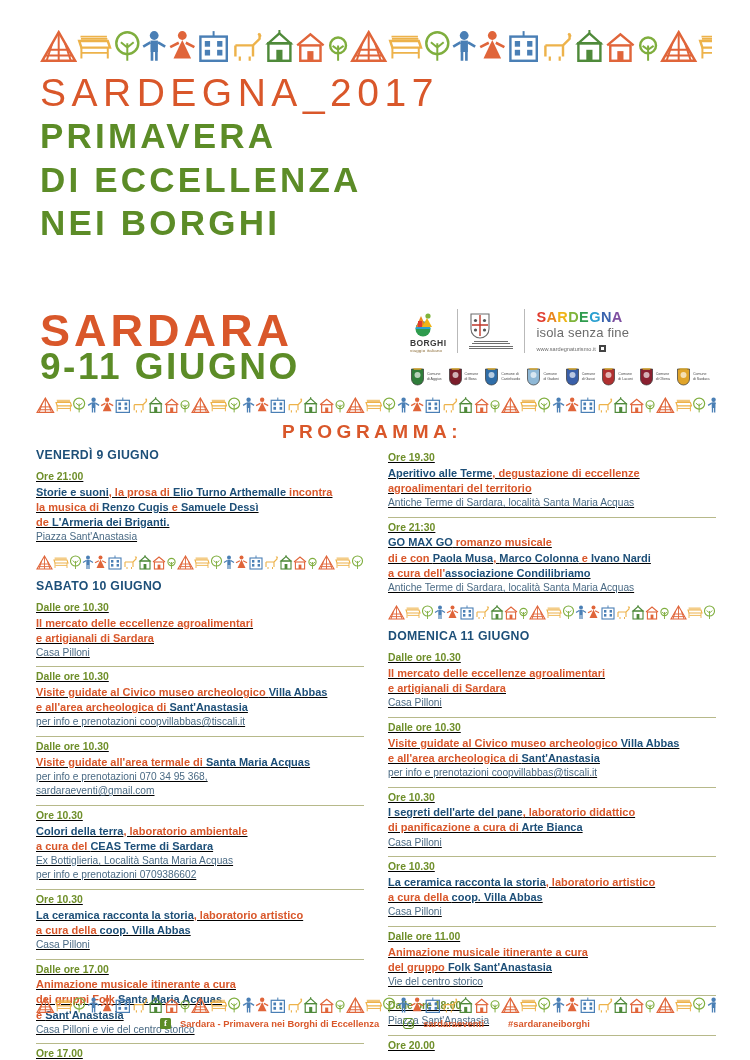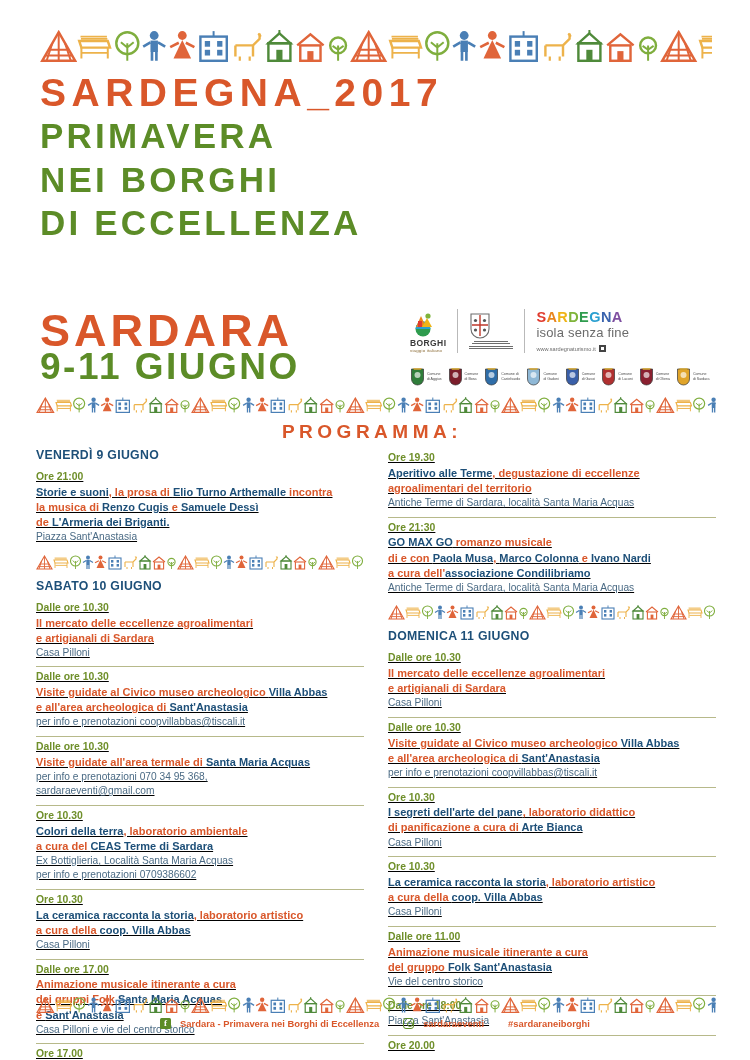--- a/index.html
+++ b/index.html
@@ -16,21 +16,21 @@
   .folk-band .motif { flex: 0 0 auto; display: block; }
 
   .band-top { position: absolute; left: 40px; top: 27px; width: 672px; height: 36px; }
   .band-under-head { position: absolute; left: 36px; top: 396px; width: 680px; height: 17px; }
   .band-foot { position: absolute; left: 36px; top: 996px; width: 680px; height: 17px; }
   .band-sep { width: 100%; height: 15px; margin: 7px 0 9px 0; }
 
   
   .title-block { position: absolute; left: 40px; top: 72px; }
   .t-sardegna {
-    font-size: 39px; font-weight: 700; color: #d9572a;
+    font-size: 39px; font-weight: 400; color: #d9572a;
     letter-spacing: 5.5px; line-height: 1.08; white-space: nowrap;
   }
   .t-green {
     font-size: 35px; font-weight: 700; color: #5c8c27;
     letter-spacing: 3.2px; line-height: 1.24; white-space: nowrap;
   }
   .t-sardara {
     position: absolute; left: 40px; top: 308px;
     font-size: 45px; font-weight: 700; color: #d9572a;
     letter-spacing: 4px; line-height: 1.0; white-space: nowrap;
@@ -216,22 +216,22 @@
       <svg class="motif" width="35.2" height="33.0" viewBox="0 0 16 15">
       <path d="M1 5 H14 L15 8 H2 Z" fill="none" stroke="#edb24a" stroke-width="1.1"></path>
       <path d="M2 8 V13 M14 8 V13 M2.4 10.4 H14" stroke="#edb24a" stroke-width="0.9"></path>
       <path d="M1.6 3 H13.6 M1.8 4 H13.8" stroke="#edb24a" stroke-width="0.8"></path>
       </svg>
     </div>
 
   <div class="title-block">
     <div class="t-sardegna">SARDEGNA_2017</div>
     <div class="t-green">PRIMAVERA</div>
+    <div class="t-green">DI ECCELLENZA</div>
     <div class="t-green">NEI BORGHI</div>
-    <div class="t-green">DI ECCELLENZA</div>
   </div>
 
   <div class="t-sardara">SARDARA</div>
   <div class="t-dates">9-11 GIUGNO</div>
 
   <div class="logos">
     <div class="logos-row1">
 
       <div class="logo-cell">
         <svg class="borghi-mark" viewBox="0 0 26 28">

